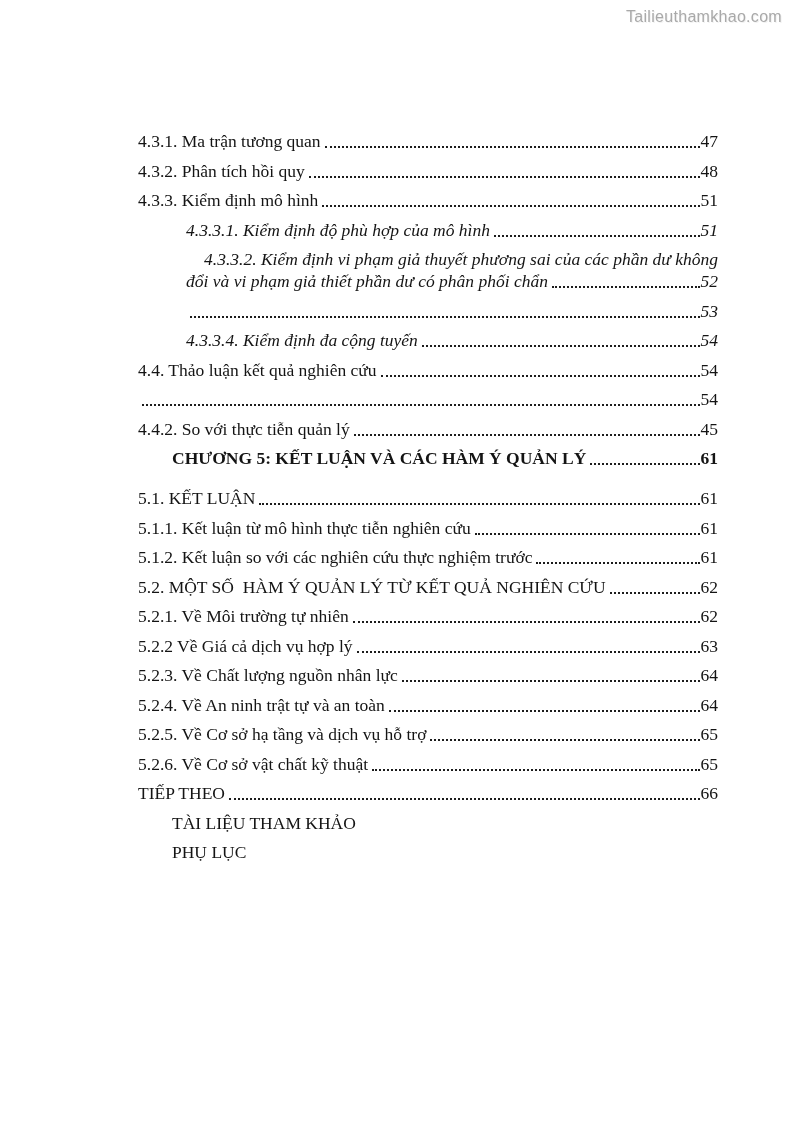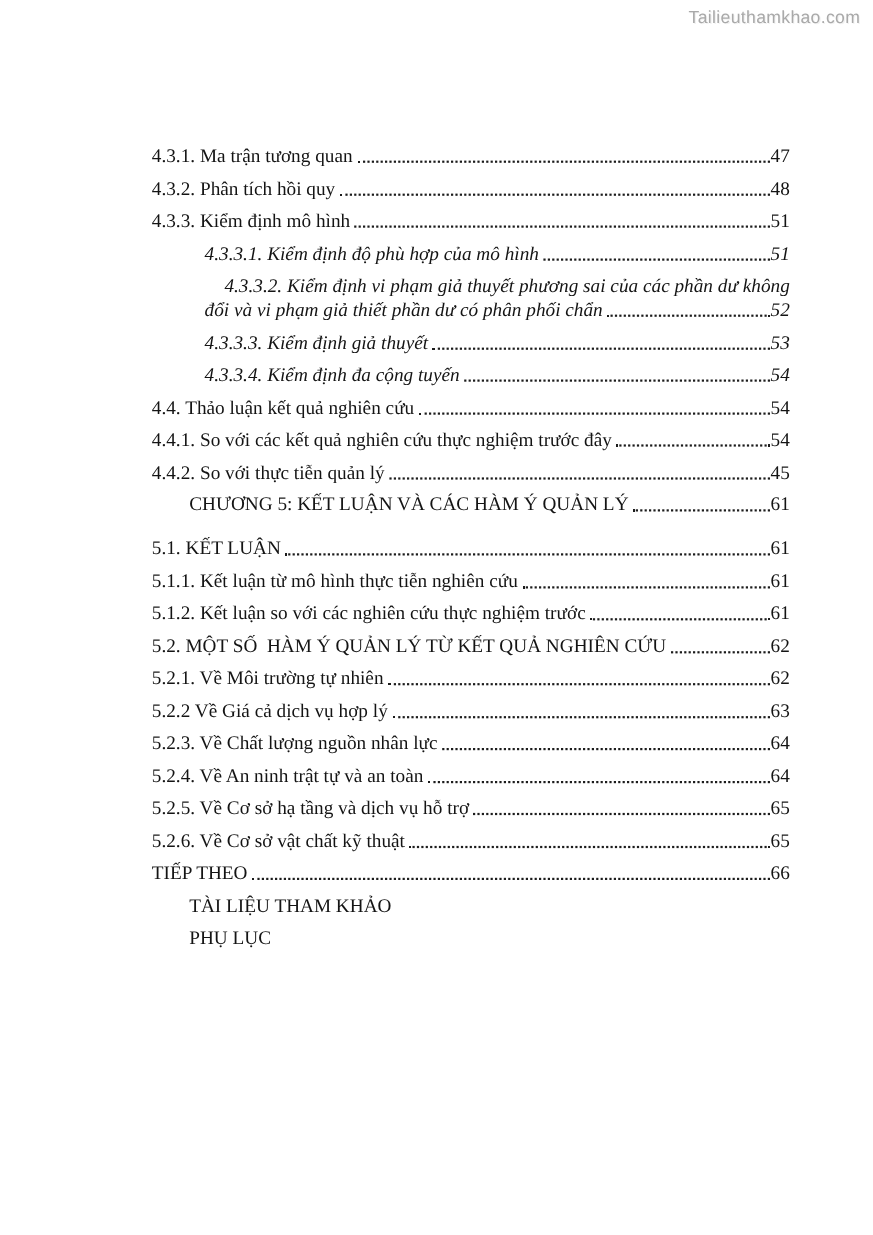--- a/index.html
+++ b/index.html
@@ -34,21 +34,21 @@
     position:relative; margin:0 1px 0 4px; align-self:stretch;
   }
   .leader::after {
     content:""; position:absolute; left:0; right:0; bottom:4px;
     border-bottom:2.4px dotted #1c1c1c;
   }
   .lvl0 { margin-left:34px; }
   .lvl1 { margin-left:0; }
   .lvl2 { }
   .lvl3 { margin-left:48px; font-style:italic;text-align:right; }
-  .bold { font-weight:normal; }
+  .bold { font-weight:bold; }
   .heading { margin-top:6px; margin-bottom:18px; }
   .noleader { margin-top:2px; }
 </style>
 </head>
 <body>
 
 <div class="page">
 
   <div class="watermark">Tailieuthamkhao.com</div>
 
@@ -89,21 +89,20 @@
       <div class="first-line t">4.3.3.2. Kiểm định vi phạm giả thuyết phương sai của các phần dư không</div>
       <div class="row">
         <span class="t">đổi và vi phạm giả thiết phần dư có phân phối chẩn</span>
         <span class="leader"></span>
         <span class="p">52</span>
       </div>
     </div>
       <div class="entry lvl3">
       <div class="first-line t" hidden=""></div>
       <div class="row">
-        <span class="t">4.3.3.3. Kiểm định giả thuyết</span>
         <span class="leader"></span>
         <span class="p">53</span>
       </div>
     </div>
       <div class="entry lvl3">
       <div class="first-line t" hidden=""></div>
       <div class="row">
         <span class="t">4.3.3.4. Kiểm định đa cộng tuyến</span>
         <span class="leader"></span>
         <span class="p">54</span>
@@ -113,21 +112,20 @@
       <div class="first-line t" hidden=""></div>
       <div class="row">
         <span class="t">4.4. Thảo luận kết quả nghiên cứu</span>
         <span class="leader"></span>
         <span class="p">54</span>
       </div>
     </div>
       <div class="entry lvl2">
       <div class="first-line t" hidden=""></div>
       <div class="row">
-        <span class="t">4.4.1. So với các kết quả nghiên cứu thực nghiệm trước đây</span>
         <span class="leader"></span>
         <span class="p">54</span>
       </div>
     </div>
       <div class="entry lvl2">
       <div class="first-line t" hidden=""></div>
       <div class="row">
         <span class="t">4.4.2. So với thực tiễn quản lý</span>
         <span class="leader"></span>
         <span class="p">45</span>

